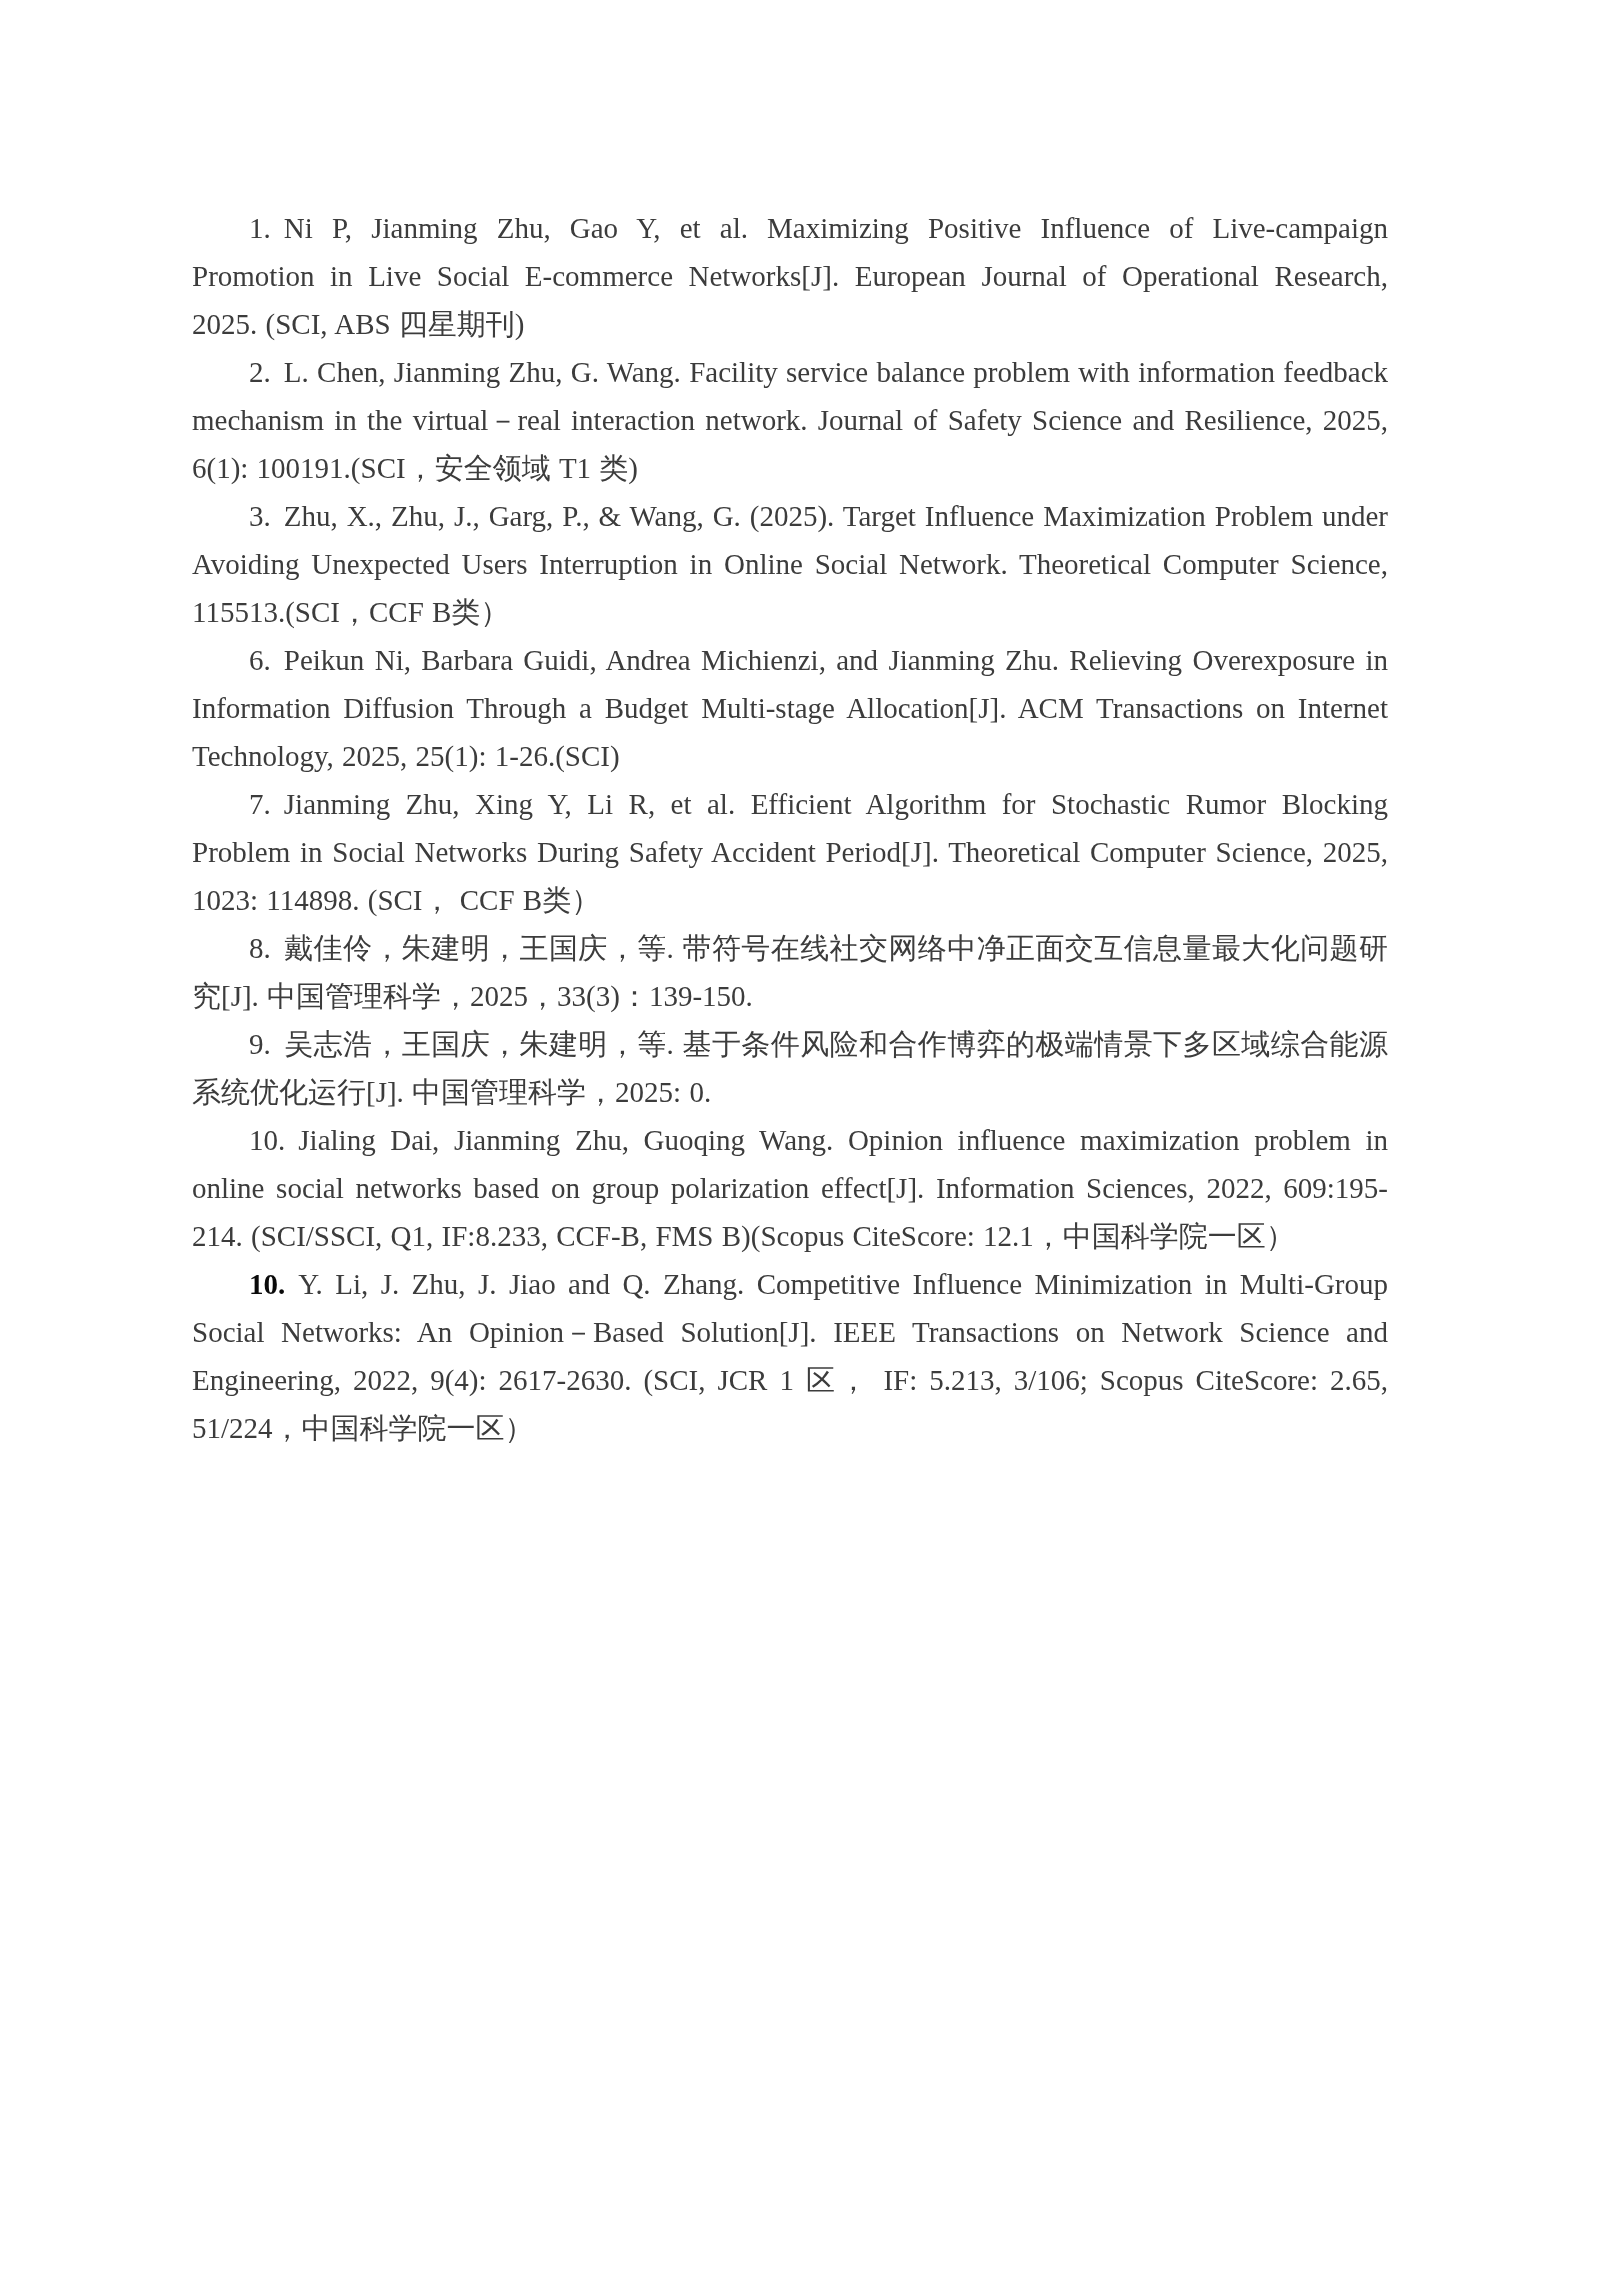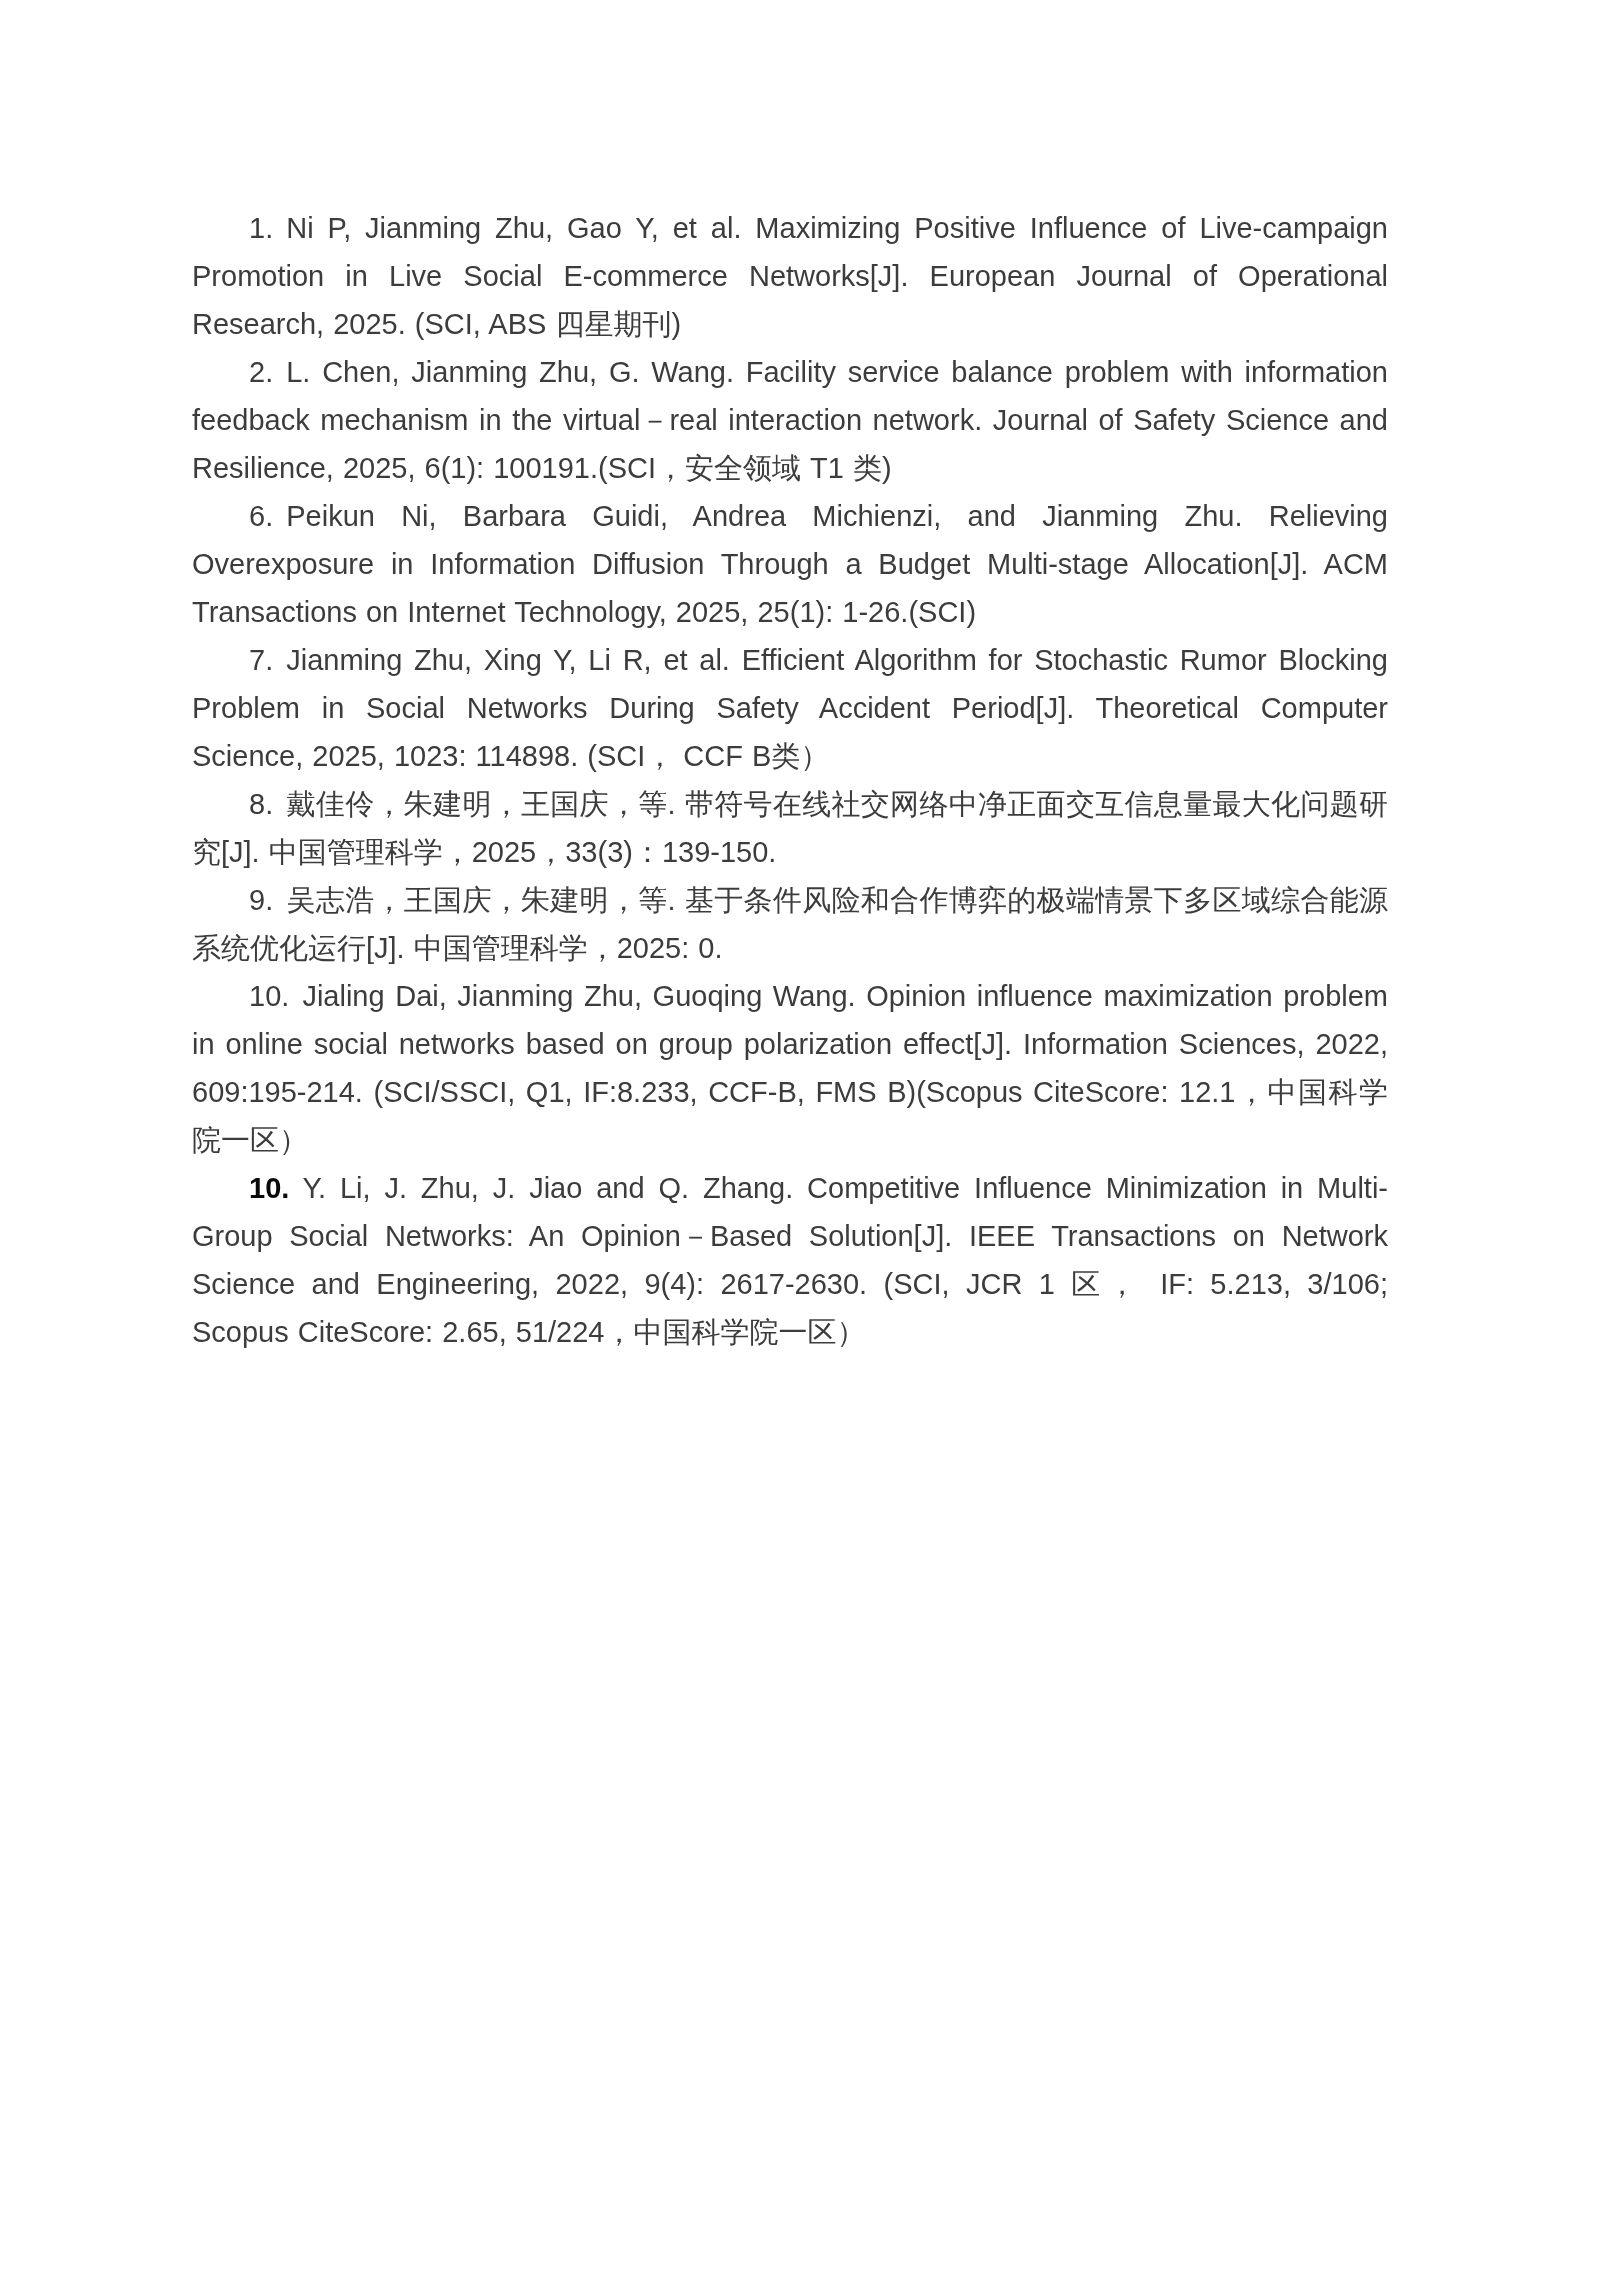--- a/index.html
+++ b/index.html
@@ -14,21 +14,21 @@
     }
     .page {
       box-sizing: border-box;
       width: 1623px;
       height: 2295px;
       padding: 204px 235px 102px 192px;
       background: #ffffff;
     }
     .pub {
       margin: 0;
-      font-family: Liberation Sans, sans-serif;
+      font-family: Liberation Serif, serif;
       font-size: 29px;
       line-height: 48px;
       color: #3c3c3c;
       text-align: justify;
       text-indent: 57px;
       word-spacing: 1px;
     }
     .num {
       margin-right: 0.45em;
     }
@@ -39,20 +39,21 @@
   </style>
 </head>
 <body>
 
 <main class="page">
 
   <p class="pub"><span class="num">1.</span><span>Ni P, Jianming Zhu, Gao Y, et al. Maximizing Positive Influence of Live-campaign Promotion in Live Social E-commerce Networks[J]. European Journal of Operational Research, 2025. (SCI, ABS 四星期刊)</span></p>
 
   <p class="pub"><span class="num">2.</span><span>L. Chen, Jianming Zhu, G. Wang. Facility service balance problem with information feedback mechanism in the virtual－real interaction network. Journal of Safety Science and Resilience, 2025, 6(1): 100191.(SCI，安全领域 T1 类)</span></p>
 
+  <p class="pub"><span class="num">3.</span><span>Zhu, X., Zhu, J., Garg, P., &amp; Wang, G. (2025). Target Influence Maximization Problem under Avoiding Unexpected Users Interruption in Online Social Network. Theoretical Computer Science, 115513.(SCI，CCF B类）</span></p>
 
 
 
   <p class="pub"><span class="num">6.</span><span>Peikun Ni, Barbara Guidi, Andrea Michienzi, and Jianming Zhu. Relieving Overexposure in Information Diffusion Through a Budget Multi-stage Allocation[J]. ACM Transactions on Internet Technology, 2025, 25(1): 1-26.(SCI)</span></p>
 
   <p class="pub"><span class="num">7.</span><span>Jianming Zhu, Xing Y, Li R, et al. Efficient Algorithm for Stochastic Rumor Blocking Problem in Social Networks During Safety Accident Period[J]. Theoretical Computer Science, 2025, 1023: 114898. (SCI， CCF B类）</span></p>
 
   <p class="pub"><span class="num">8.</span><span>戴佳伶，朱建明，王国庆，等. 带符号在线社交网络中净正面交互信息量最大化问题研究[J]. 中国管理科学，2025，33(3)：139-150.</span></p>
 
   <p class="pub"><span class="num">9.</span><span>吴志浩，王国庆，朱建明，等. 基于条件风险和合作博弈的极端情景下多区域综合能源系统优化运行[J]. 中国管理科学，2025: 0.</span></p>

